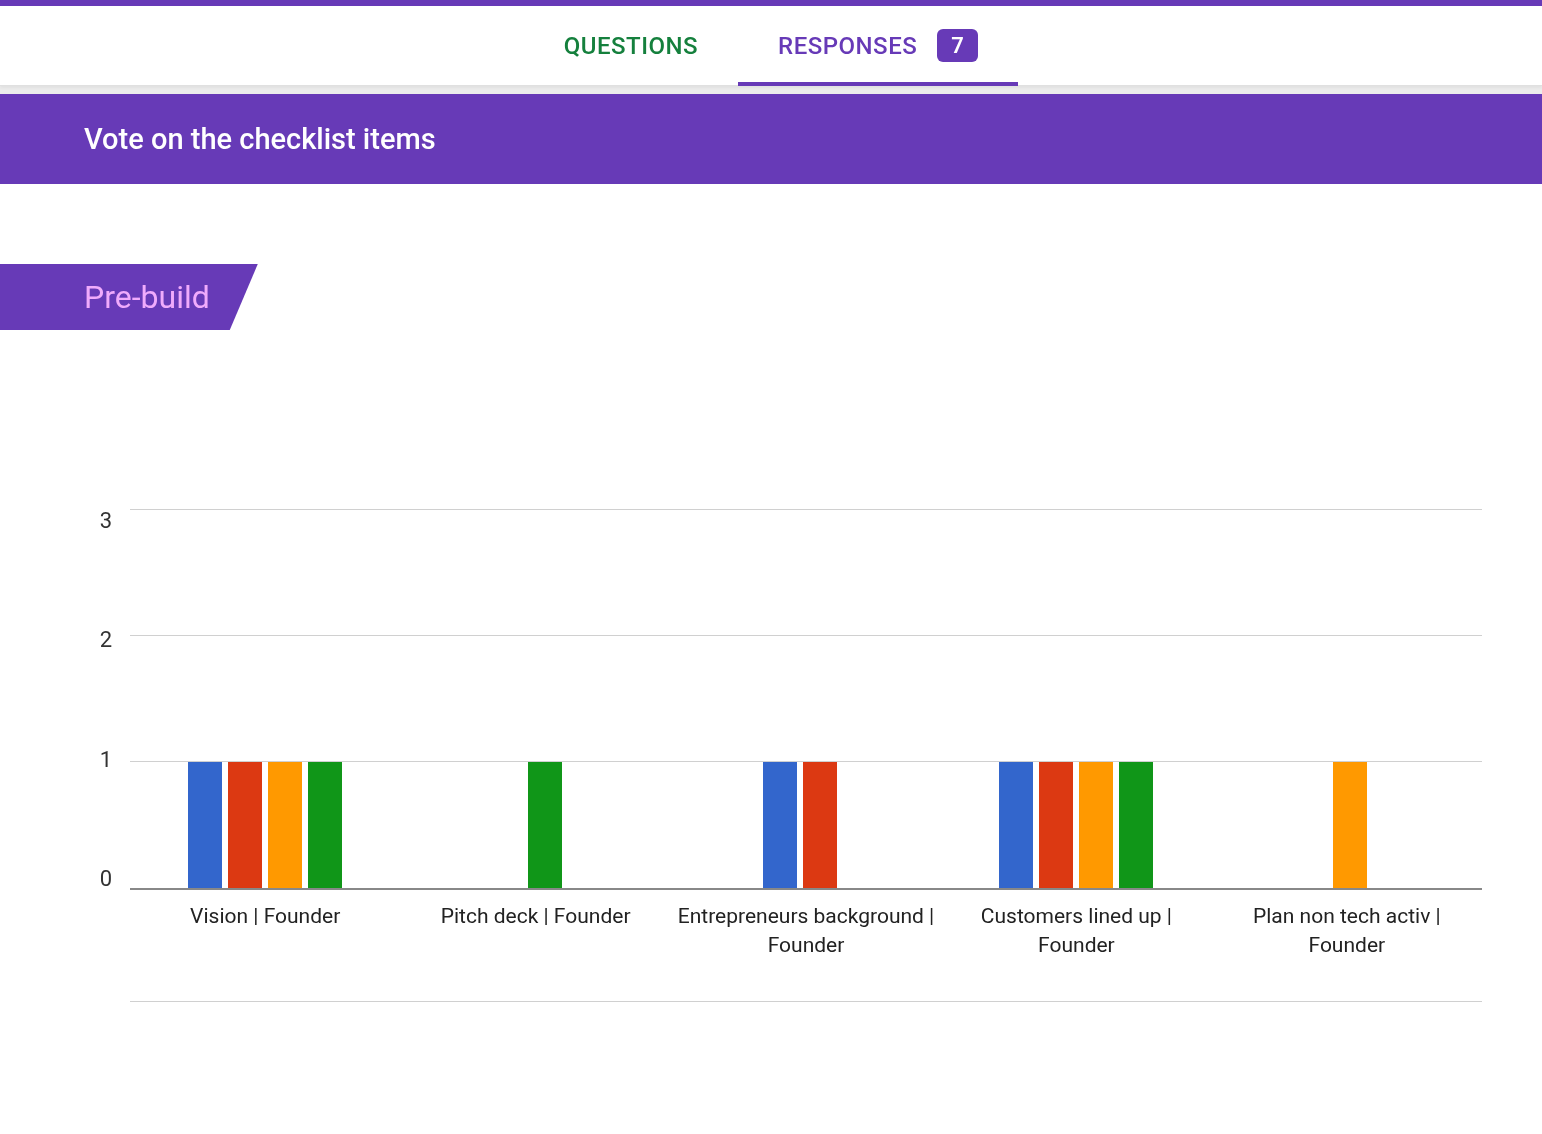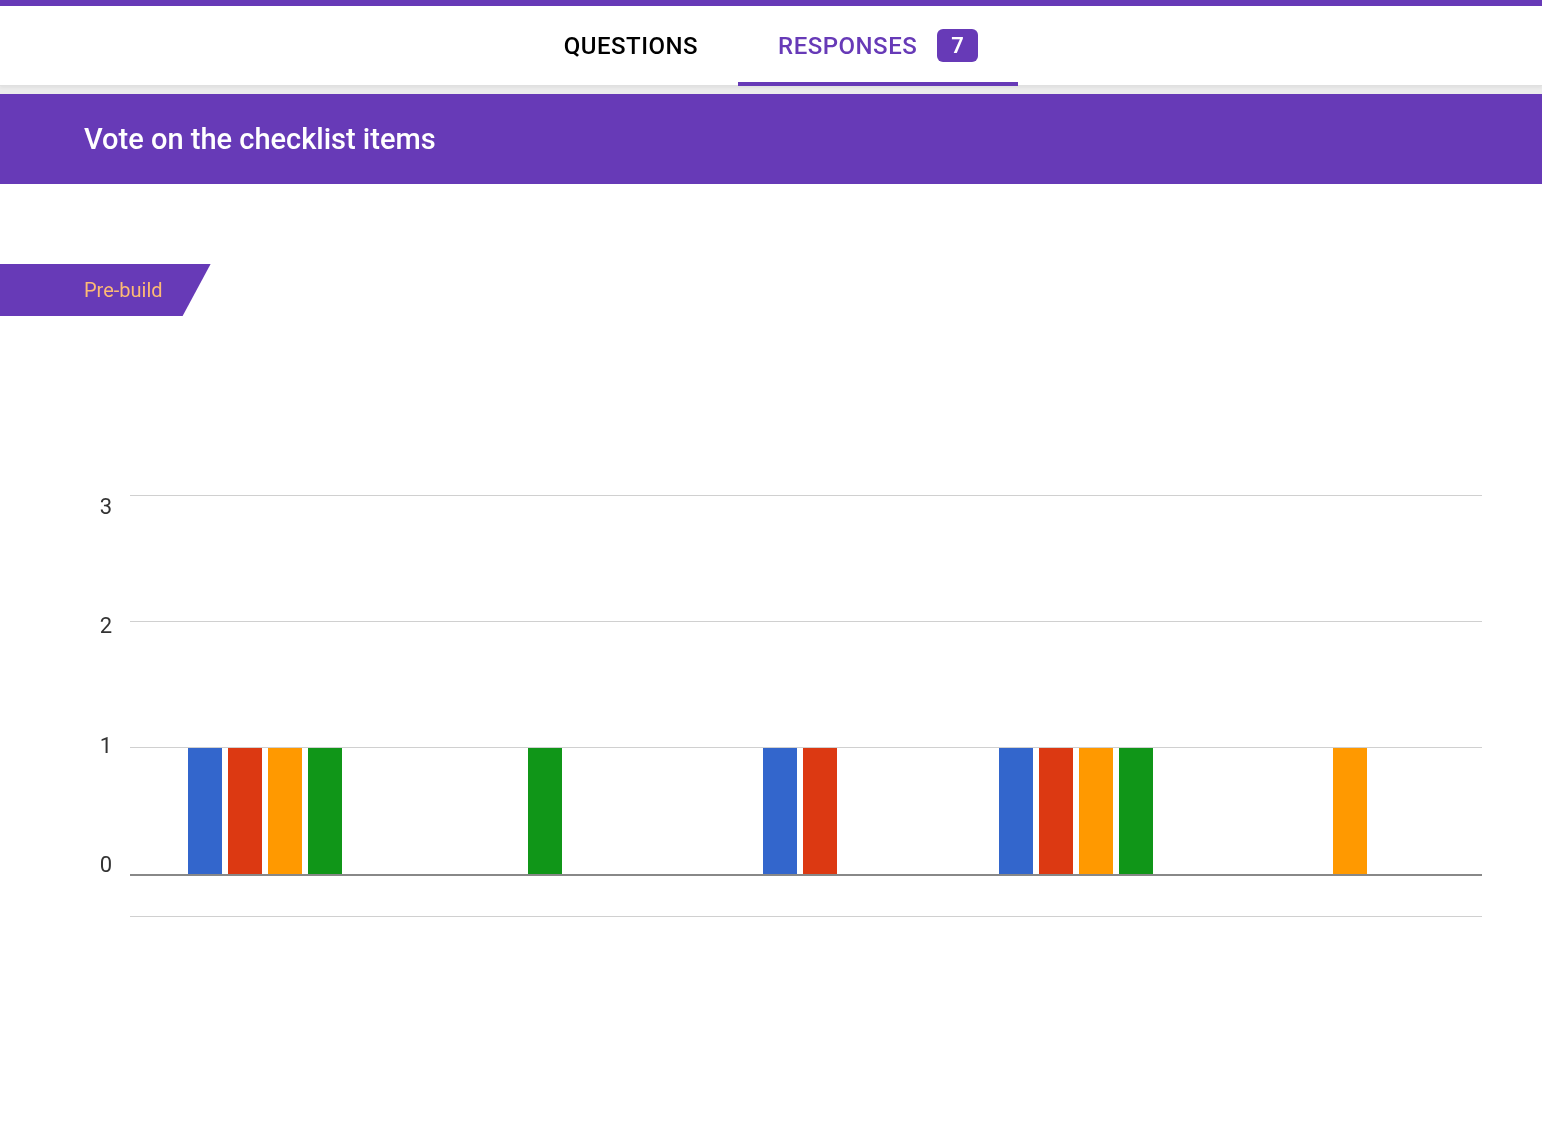--- a/index.html
+++ b/index.html
@@ -22,21 +22,21 @@
   }
   .tab {
     display: flex;
     align-items: center;
     padding: 0 40px;
     height: 100%;
     font-size: 24px;
     font-weight: 500;
     letter-spacing: 0.5px;
     cursor: pointer;
-    color: #000000;
+    color: #15803d;
     position: relative;
   }
   .tab.active { color: #673ab7; }
   .tab.active::after {
     content: "";
     position: absolute;
     left: 0; right: 0; bottom: -1px;
     height: 4px;
     background: #673ab7;
   }
@@ -53,22 +53,22 @@
   .header-bar {
     background: #673ab7;
     color: #fff;
     padding: 28px 0 28px 84px;
   }
   .header-bar h1 { font-size: 29px; font-weight: 500; }
   .section-tag-wrap { margin-top: 80px; }
   .section-tag {
     display: inline-block;
     background: #673ab7;
-    color: #fdba74;
-    font-size: 20px;
+    color: #f0abfc;
+    font-size: 32px;
     padding: 14px 48px 14px 84px;
     clip-path: polygon(0 0, 100% 0, calc(100% - 28px) 100%, 0 100%);
   }
   .chart-wrap {
     margin: 180px 60px 40px 60px;
     position: relative;
   }
   .chart-inner {
     display: flex;
     align-items: stretch;
@@ -217,15 +217,22 @@
           </div>
           <div class="group">
             <div class="bar" style="background: rgb(51, 102, 204); height: 0%; width: 0px;"></div>
             <div class="bar" style="background: rgb(220, 57, 18); height: 0%; width: 0px;"></div>
             <div class="bar" style="background: rgb(255, 153, 0); height: 33.3333%;"></div>
             <div class="bar" style="background: rgb(16, 150, 24); height: 0%; width: 0px;"></div>
           </div>
         </div>
     </div>
   </div>
+  <div class="x-labels" id="xlabels">
+      <div class="x-label">Vision | Founder</div>
+      <div class="x-label">Pitch deck | Founder</div>
+      <div class="x-label">Entrepreneurs background | Founder</div>
+      <div class="x-label">Customers lined up | Founder</div>
+      <div class="x-label">Plan non tech activ | Founder</div>
+    </div>
 </div>
 
 <div class="bottom-line"></div>
 
 </body></html>

